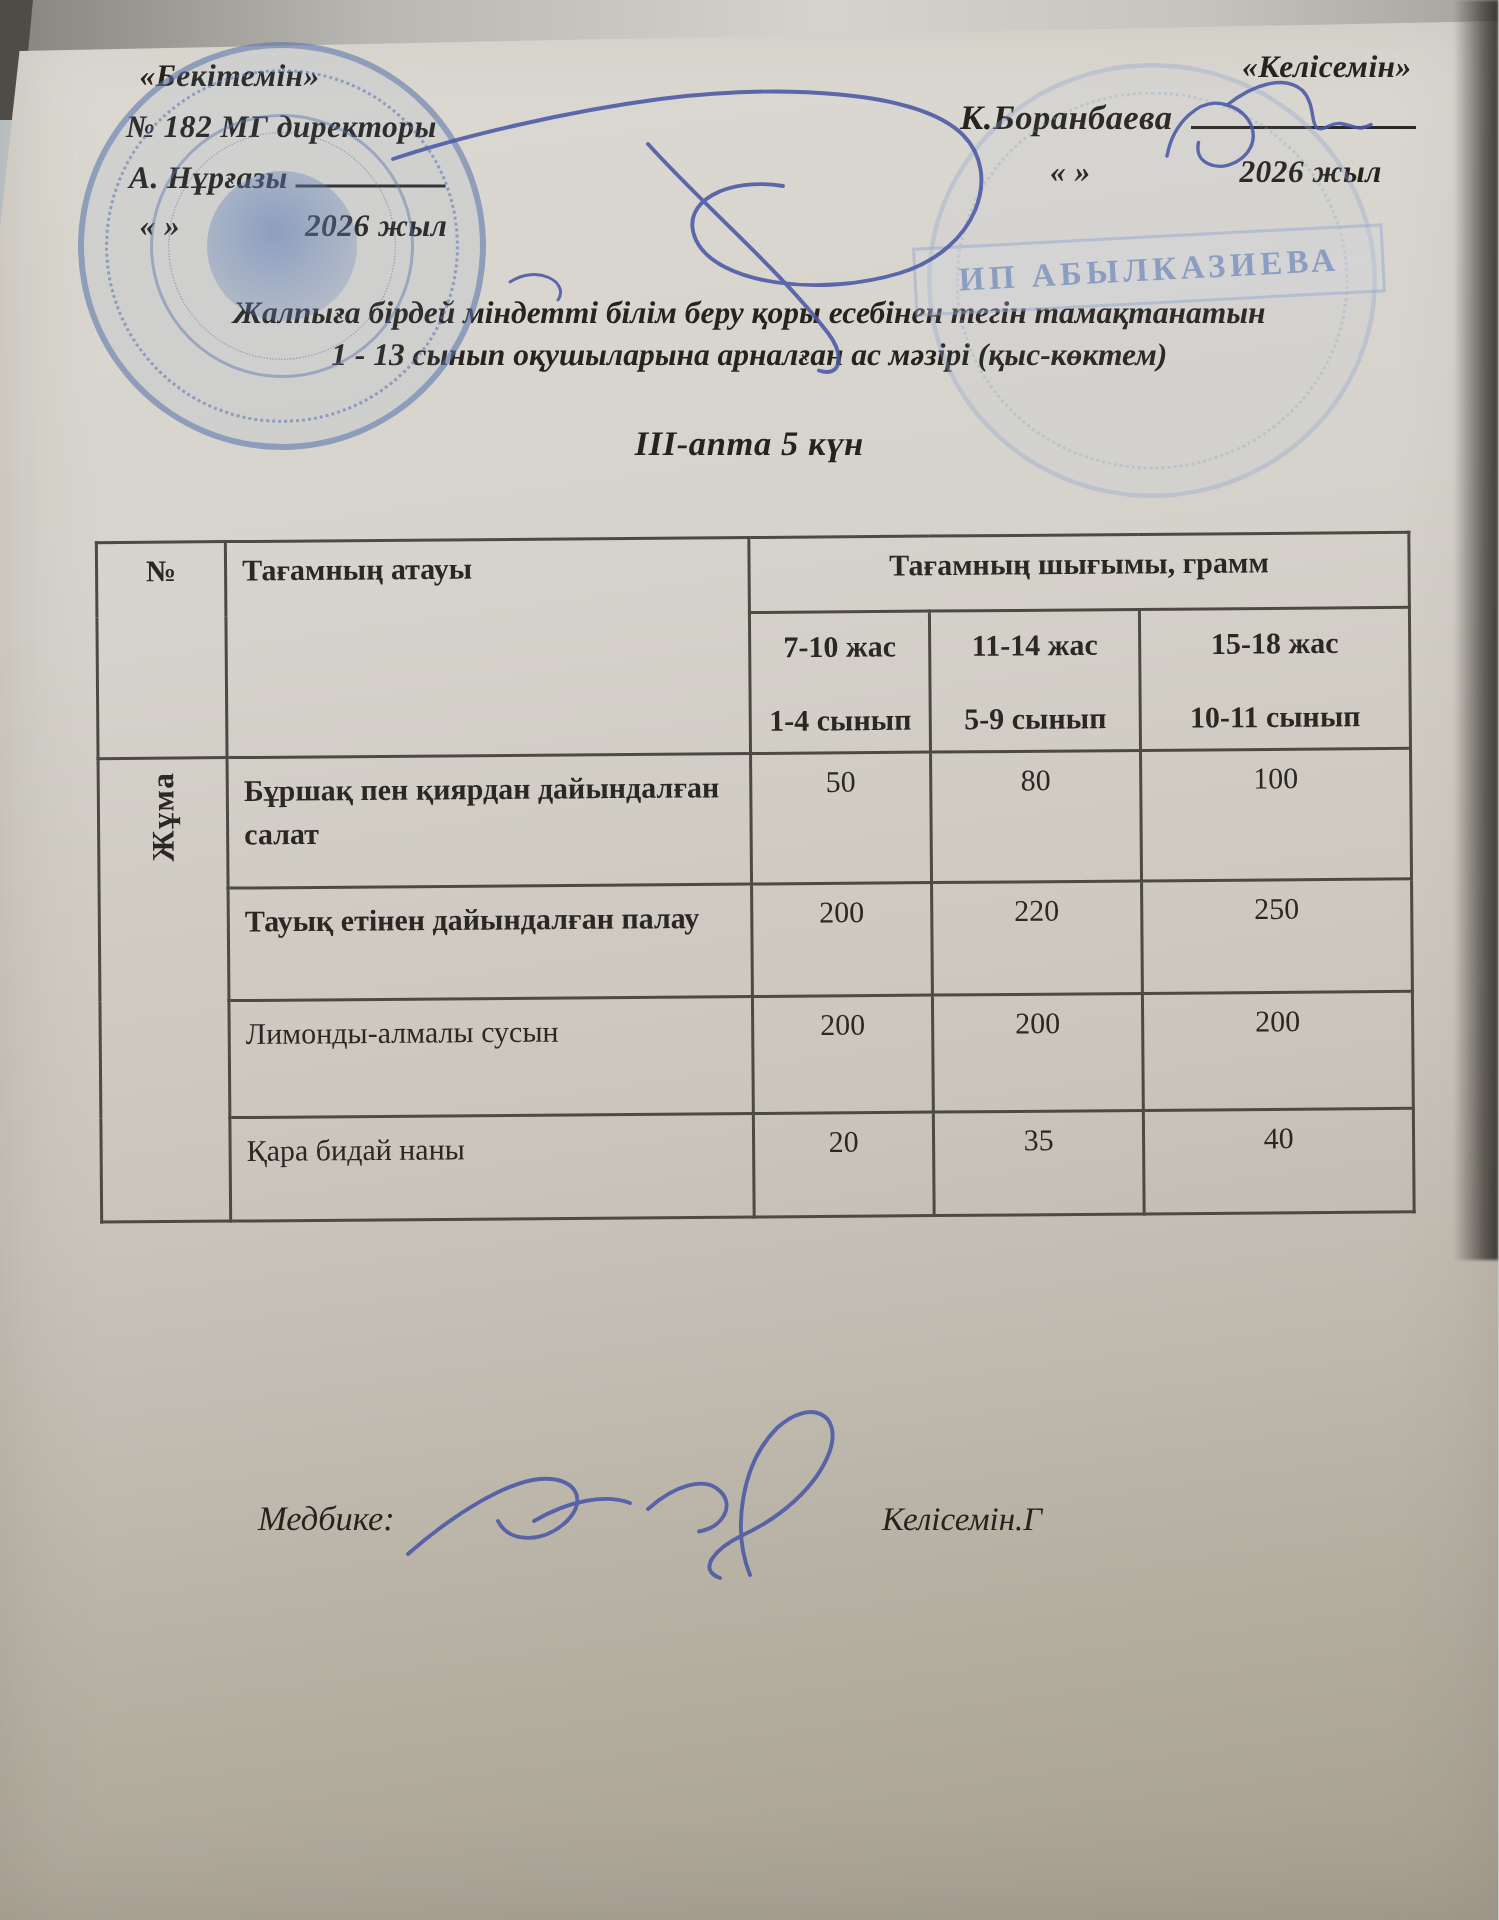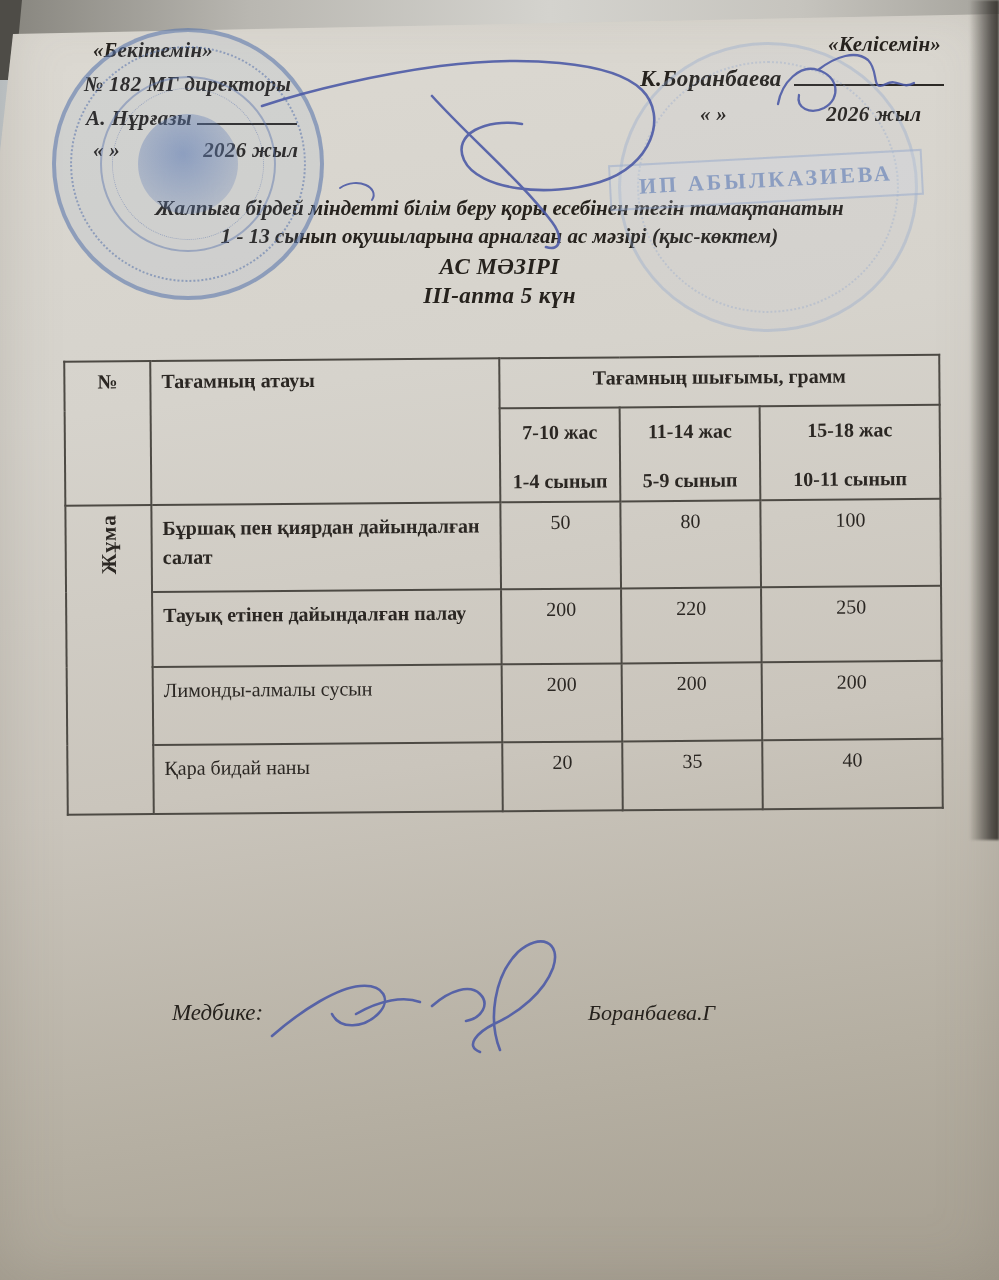--- a/index.html
+++ b/index.html
@@ -127,21 +127,20 @@
     <span class="sign-line" style="width:150px;margin-left:6px;"></span>
   </div>
   <div class="abs apr" style="left:700px;top:102px;">
     <span>«   »</span>
     <span style="display:inline-block;width:88px;"></span>
     <span>2026 жыл</span>
   </div>
 
   <div class="abs t-line" style="top:196px;">Жалпыға бірдей міндетті білім беру қоры  есебінен тегін тамақтанатын</div>
   <div class="abs t-line" style="top:224px;">1 - 13 сынып оқушыларына арналған ас мәзірі (қыс-көктем)</div>
-  <div class="abs t-head" style="top:254px;">АС МӘЗІРІ</div>
   <div class="abs t-head" style="top:283px;">ІІІ-апта 5 күн</div>
 
   <table class="menu">
     <colgroup>
       <col style="width:86px">
         <col style="width:349px">
         <col style="width:120px">
         <col style="width:140px">
         <col style="width:180px">
     </colgroup>
@@ -189,21 +188,21 @@
     <tr style="height:69px;" class="light">
       <td class="dish-n">Қара бидай наны</td>
       <td class="val">20</td>
       <td class="val">35</td>
       <td class="val">40</td>
     </tr>
   </tbody>
     </table>
 
   <div class="abs footer-label" style="left:172px;top:1000px;">Медбике:</div>
-  <div class="abs footer-name" style="left:588px;top:1000px;">Боранбаева.Г</div>
+  <div class="abs footer-name" style="left:588px;top:1000px;">Келісемін.Г</div>
 
   <svg class="ink" width="999" height="1280" viewBox="0 0 999 1280">
     <g fill="none" stroke="#4a58a6" stroke-width="2.6" stroke-linecap="round" opacity="0.88">
 
       <path d="M262,106 C310,90 380,74 440,66 C520,56 612,60 642,90 C668,116 652,166 600,182 C548,198 478,190 464,160 C452,134 486,118 522,124"></path>
       <path d="M432,96 C470,138 520,180 552,222 C564,238 560,252 546,247"></path>
       <path d="M340,188 C358,176 380,188 372,200" stroke-width="2"></path>
 
       <path d="M778,104 C782,82 800,64 818,70 C838,76 842,98 824,108 C810,115 796,108 799,95" stroke-width="2.3"></path>
       <path d="M818,70 C836,56 856,50 868,60 C880,72 870,92 886,84 C898,78 902,90 914,83" stroke-width="2.3"></path>

